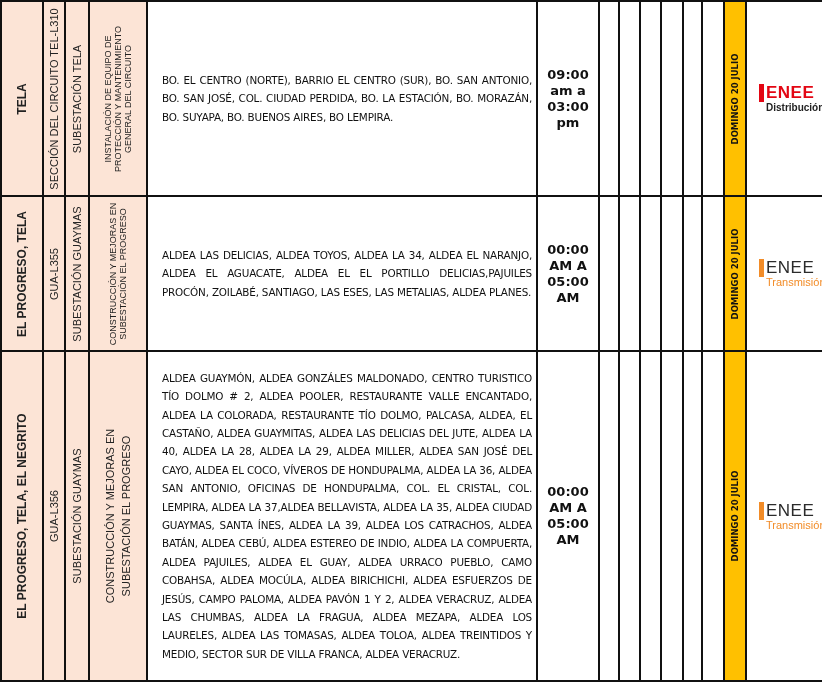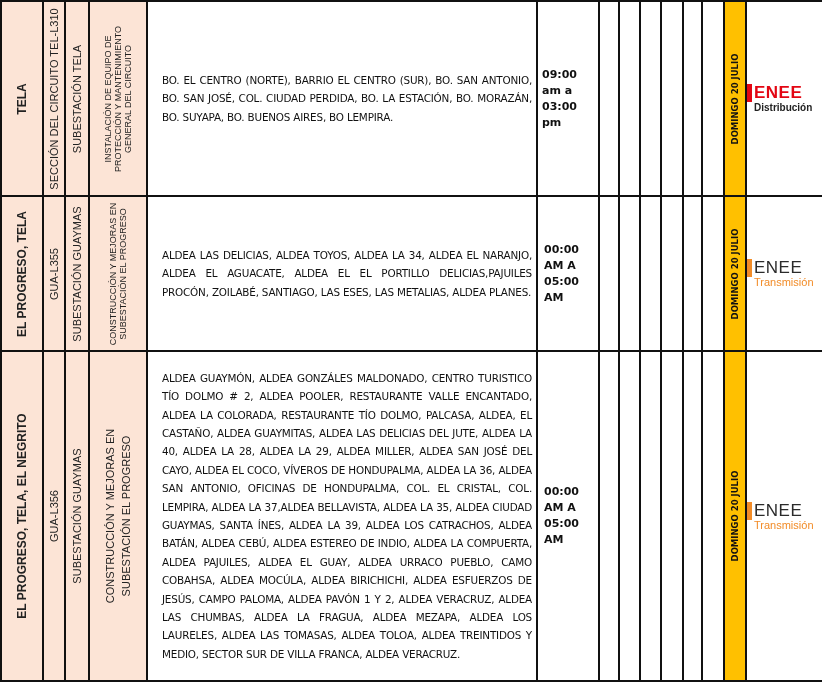--- a/index.html
+++ b/index.html
@@ -23,23 +23,23 @@
   .vert.wrap { white-space: normal; }
   .city { font-weight: bold; font-size: 12px; }
   .circuit { font-size: 11px; }
   .substation { font-size: 11px; }
   .work { font-size: 9px; line-height: 10px; }
   .work.big { font-size: 11px; line-height: 16px; }
   .areas {
     font-family: "DejaVu Sans", sans-serif; font-size: 10.4px; line-height: 18.4px;
     text-align: justify; padding: 0 4px 0 14px; color: #111; letter-spacing: -0.2px;
   }
-  .time { font-family: "DejaVu Sans", sans-serif; font-size: 11px; font-weight: bold; line-height: 16px; color: #111; }
+  .time { font-family: "DejaVu Sans", sans-serif; font-size: 13px; font-weight: bold; text-align: center; line-height: 16px; color: #111; }
   .date { font-family: "DejaVu Sans", sans-serif; font-size: 8.5px; font-weight: bold; color: #111; }
-  .logo { display: flex; flex-direction: column; align-items: flex-start; padding-left: 0; }
+  .logo { display: flex; flex-direction: column; align-items: flex-start; padding-left: 12px; }
   .logo-top { display: flex; align-items: center; }
   .logo-mark { width: 5px; height: 18px; margin-right: 2px; }
   .logo-word { font-size: 17px; font-weight: bold; letter-spacing: 0.5px; line-height: 18px; }
   .logo-sub { font-size: 9.5px; line-height: 11px; margin-left: 7px; }
   .logo.dist .logo-mark { background: #E30613; }
   .logo.dist .logo-word { color: #E30613; }
   .logo.dist .logo-sub { color: #222; font-weight: bold; font-size: 10px; }
   .logo.trans .logo-mark { background: #F28C28; }
   .logo.trans .logo-word { color: #2b2b2b; font-weight: normal; }
   .logo.trans .logo-sub { color: #F28C28; font-size: 11px; }

